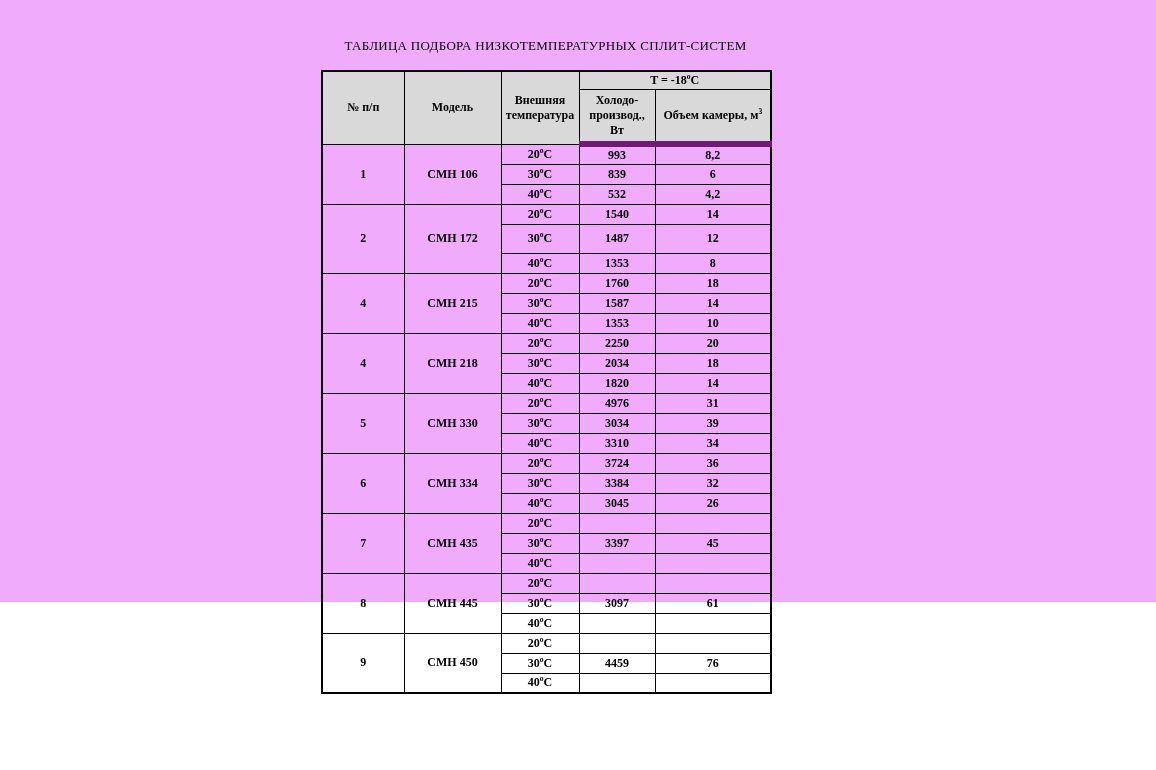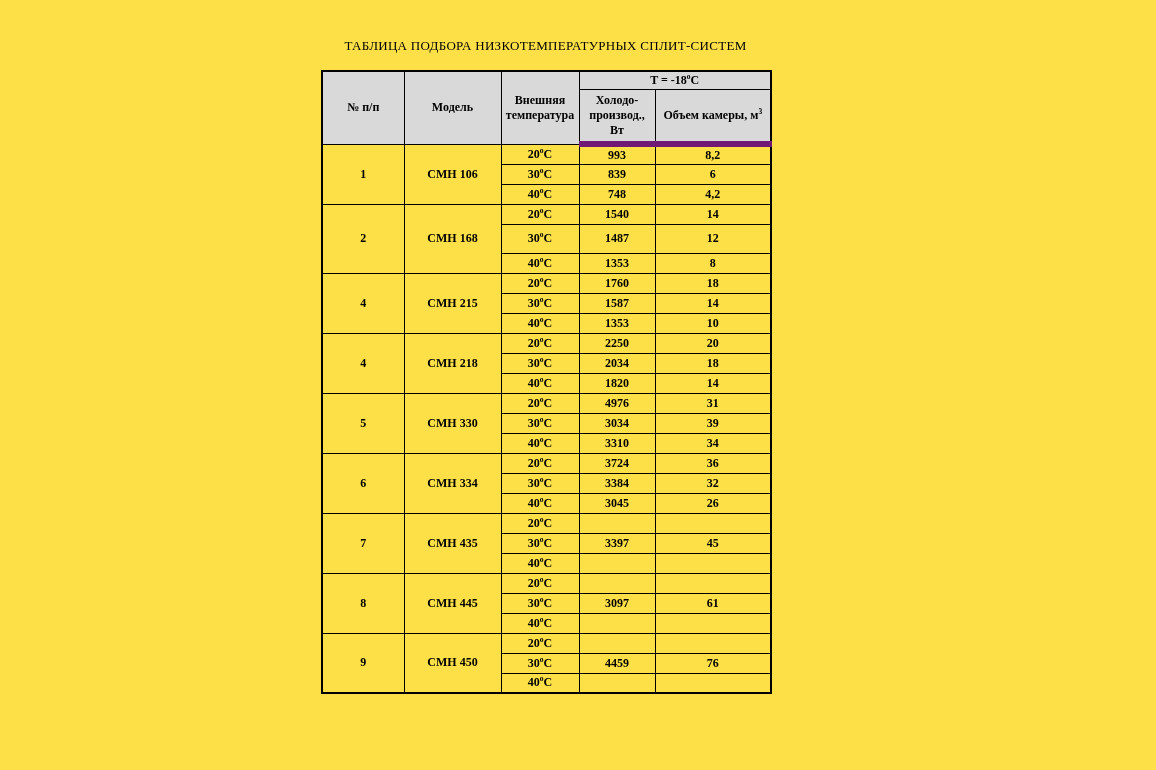--- a/index.html
+++ b/index.html
@@ -8,22 +8,22 @@
     background: #ffffff;
     width: 1156px;
     height: 770px;
     font-family: "Liberation Serif", serif;
     color: #000000;
     overflow: hidden;
   }
   .page {
     position: relative;
     width: 1156px;
-    height: 770px;
-    background: #fde047;
+    height: 602px;
+    background: #f0abfc;
   }
   .doc-title {
     position: absolute;
     left: 321px;
     top: 38px;
     width: 449px;
     text-align: center;
     font-size: 13px;
     letter-spacing: 0.3px;
     white-space: nowrap;
@@ -98,26 +98,26 @@
           <td>993</td>
           <td>8,2</td>
         </tr>
         <tr>
           <td><span>30</span><sup>о</sup><span>С</span></td>
           <td>839</td>
           <td>6</td>
         </tr>
         <tr>
           <td><span>40</span><sup>о</sup><span>С</span></td>
-          <td>748</td>
+          <td>532</td>
           <td>4,2</td>
         </tr>
         <tr>
           <td rowspan="3">2</td>
-          <td rowspan="3">СМН 168</td>
+          <td rowspan="3">СМН 172</td>
           <td><span>20</span><sup>о</sup><span>С</span></td>
           <td>1540</td>
           <td>14</td>
         </tr>
         <tr class="tall">
           <td><span>30</span><sup>о</sup><span>С</span></td>
           <td>1487</td>
           <td>12</td>
         </tr>
         <tr>

